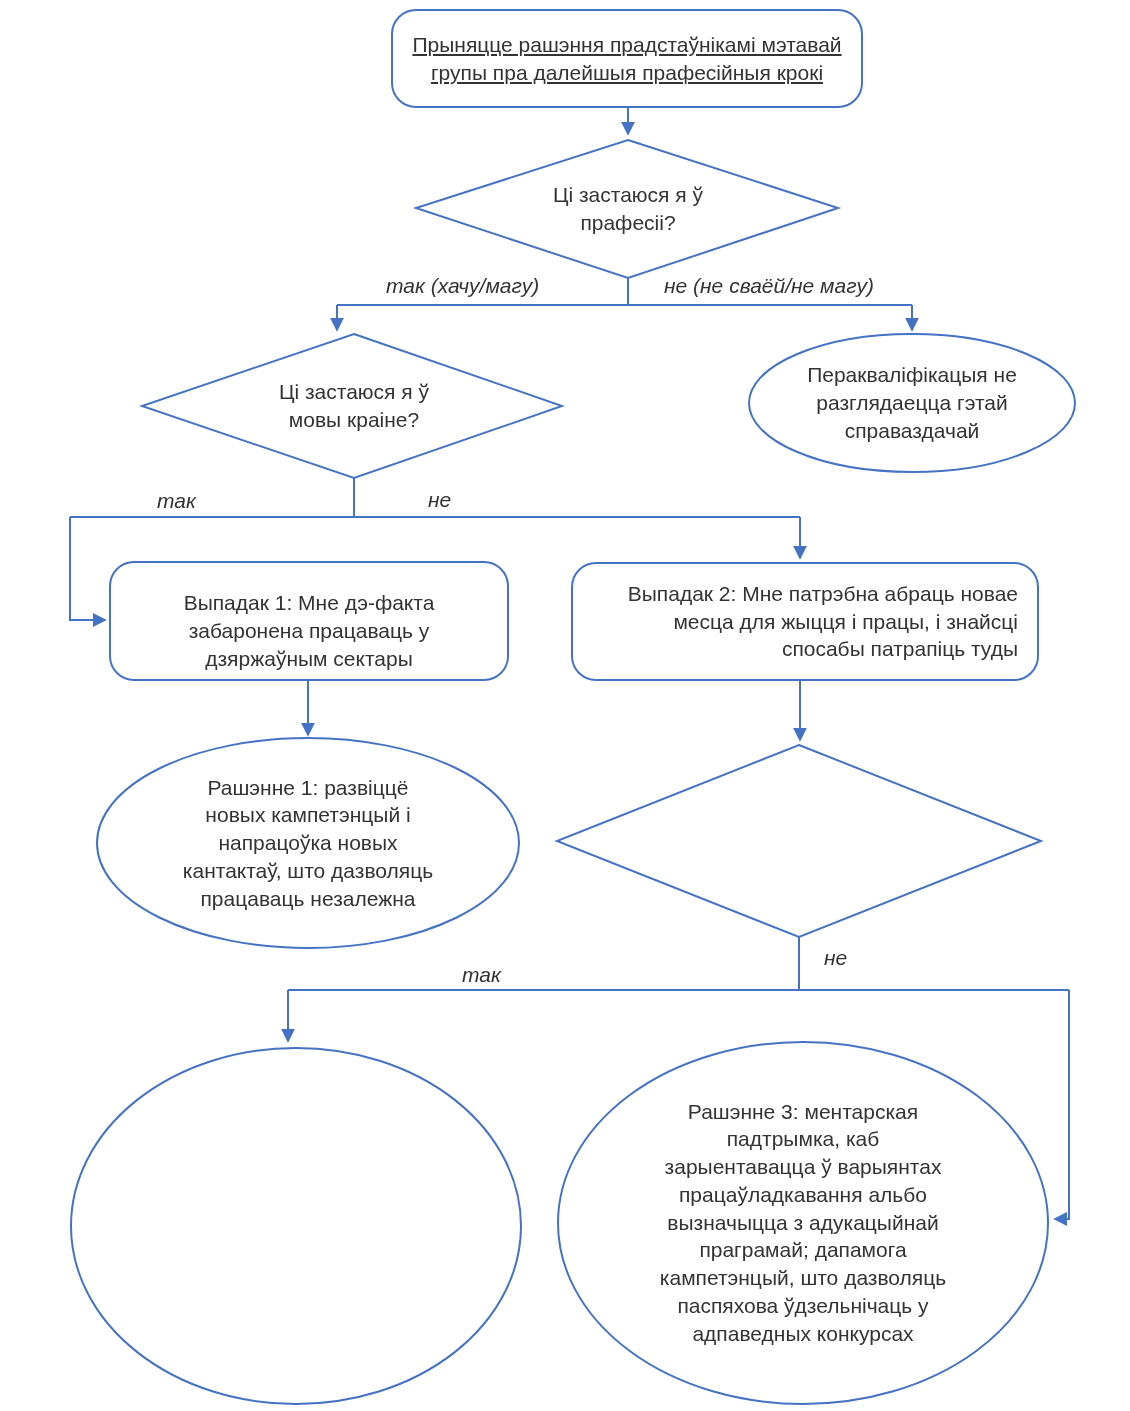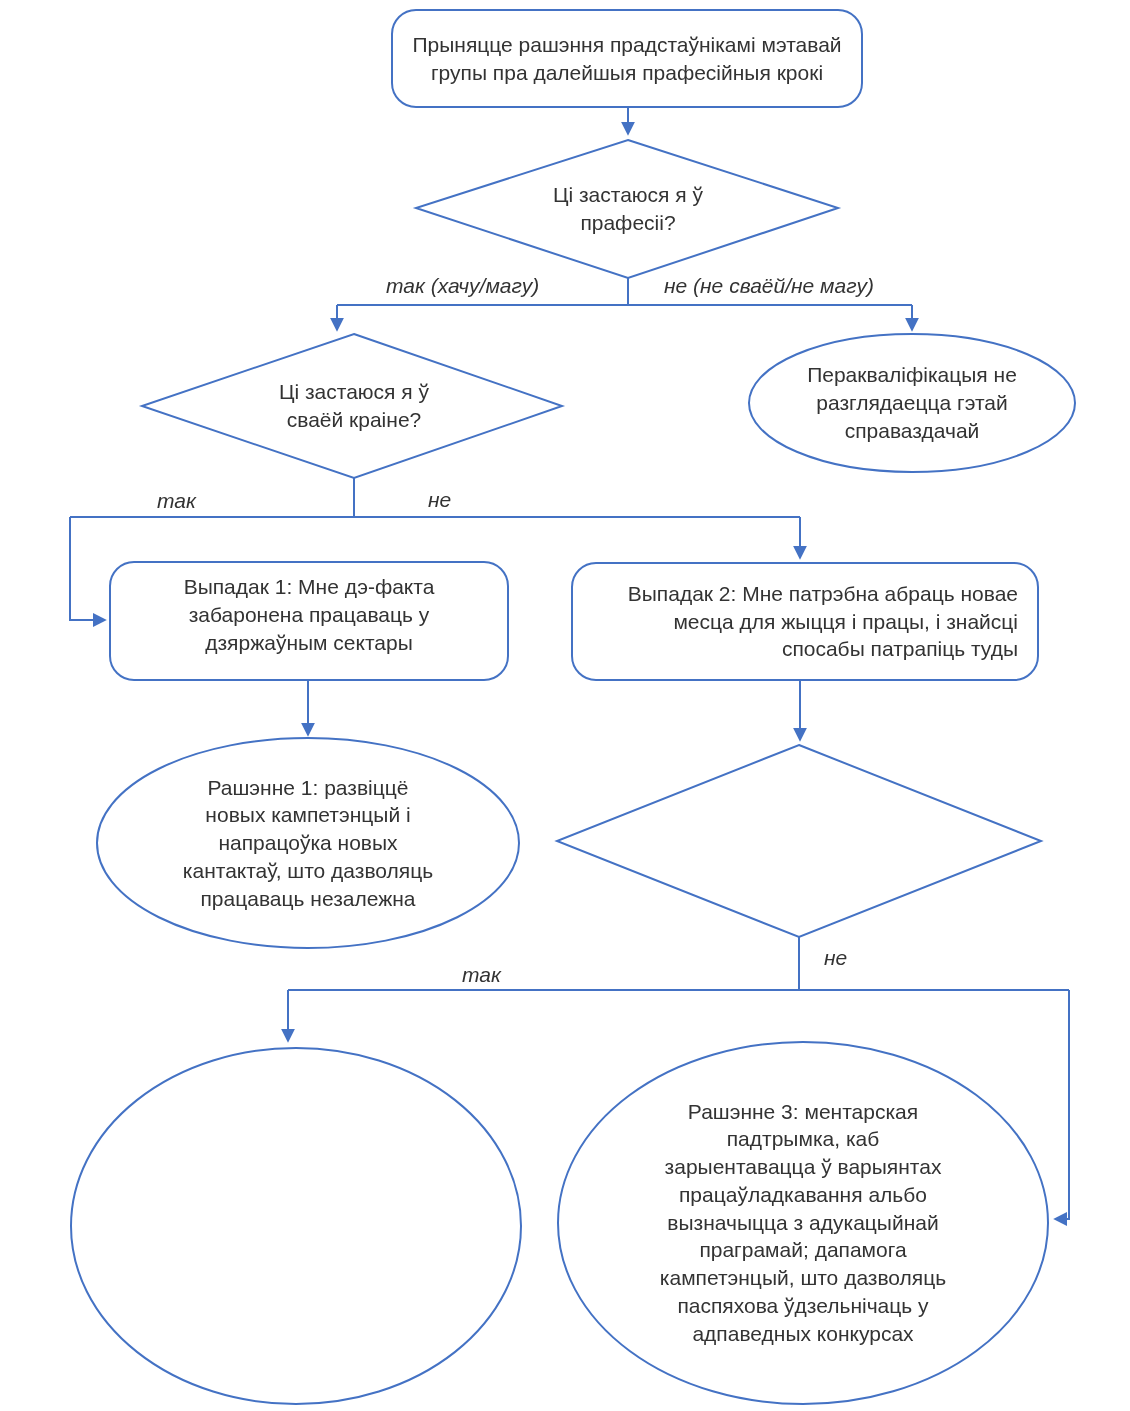--- a/index.html
+++ b/index.html
@@ -79,29 +79,29 @@
       <path d="M308,680 V734" marker-end="url(#arrow)"></path>
       <path d="M800,680 V739" marker-end="url(#arrow)"></path>
 
       <path d="M799,937 V990"></path>
       <path d="M288,990 H1069"></path>
       <path d="M288,990 V1040" marker-end="url(#arrow)"></path>
       <path d="M1069,990 V1219 H1056" marker-end="url(#arrow)"></path>
     </g>
   </svg>
 
-  <div class="node-text" style="left:398px; top:10px; width:458px; height:97px;">Прыняцце рашэння прадстаўнікамі мэтавай групы пра далейшыя прафесійныя крокі</div>
+  <div class="node-text" style="left:398px; top:10px; width:458px; height:97px;text-decoration:underline;">Прыняцце рашэння прадстаўнікамі мэтавай групы пра далейшыя прафесійныя крокі</div>
 
   <div class="node-text" style="left:528px; top:140px; width:200px; height:138px;">Ці застаюся я ў прафесіі?</div>
 
-  <div class="node-text" style="left:254px; top:334px; width:200px; height:144px;">Ці застаюся я ў сваёй краіне?</div>
+  <div class="node-text" style="left:254px; top:334px; width:200px; height:144px;">Ці застаюся я ў мовы краіне?</div>
 
   <div class="node-text" style="left:800px; top:334px; width:224px; height:138px;">Перакваліфікацыя не разглядаецца гэтай справаздачай</div>
 
-  <div class="node-text" style="left:129px; top:546px; width:360px; height:138px;">Выпадак 1: Мне дэ-факта забаронена працаваць у дзяржаўным сектары</div>
+  <div class="node-text" style="left:129px; top:562px; width:360px; height:138px;">Выпадак 1: Мне дэ-факта забаронена працаваць у дзяржаўным сектары</div>
 
   <div class="node-text" style="left:592px; top:563px; width:426px; height:117px;text-align:right;">Выпадак 2: Мне патрэбна абраць новае месца для жыцця і працы, і знайсці спосабы патрапіць туды</div>
 
   <div class="node-text" style="left:180px; top:740px; width:256px; height:206px;">Рашэнне 1: развіццё новых кампетэнцый і напрацоўка новых кантактаў, што дазволяць працаваць незалежна</div>
 
 
 
   <div class="node-text" style="left:659px; top:1050px; width:288px; height:345px;">Рашэнне 3: ментарская падтрымка, каб зарыентавацца ў варыянтах працаўладкавання альбо вызначыцца з адукацыйнай праграмай; дапамога кампетэнцый, што дазволяць паспяхова ўдзельнічаць у адпаведных конкурсах</div>
 
   <div class="edge-label" style="left:386px; top:274px; width:200px;">так (хачу/магу)</div>

